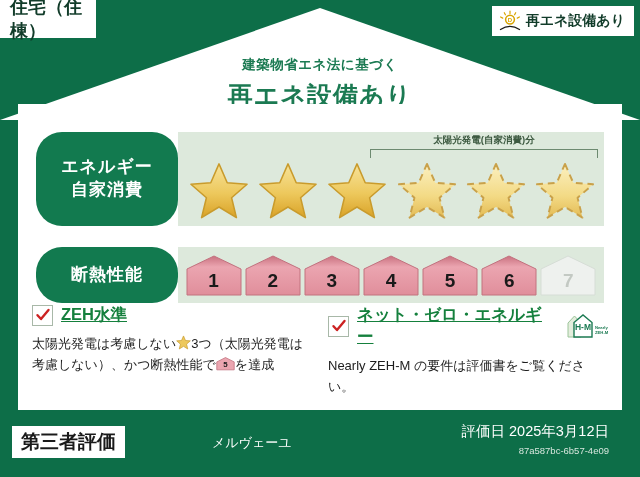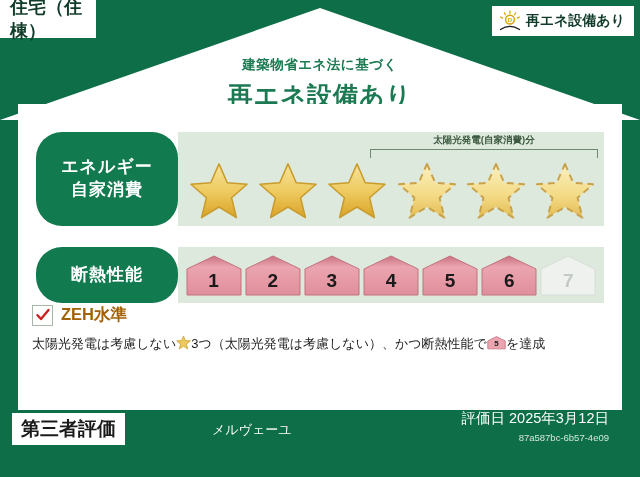--- a/index.html
+++ b/index.html
@@ -129,33 +129,34 @@
     display: flex; align-items: center; gap: 8px;
     margin-bottom: 7px;
   }
   .chk {
     width: 21px; height: 21px; flex: 0 0 auto;
     border: 1.5px solid #a8b8a8; background: #fff;
     display: flex; align-items: center; justify-content: center;
   }
   .chk svg { width: 16px; height: 16px; }
   .crit-title {
-    font-size: 16.5px; font-weight: bold; color: #a16207;
+    font-size: 16.5px; font-weight: bold; color: #15803d;
     letter-spacing: 0px;
+    text-decoration: underline;
   }
   .zehm-logo { width: 42px; height: 26px; margin-left: 2px; flex:0 0 auto;}
   .crit-body {
     font-size: 13px; line-height: 1.62; color: #1d1d1d;
     letter-spacing: 0px;
   }
   .inline-star { display:inline-block; width:15px; height:15px; vertical-align:-2px; }
   .inline-house { display:inline-block; width:19px; height:15px; vertical-align:-2px; }
   
   .footer {
-    position: absolute; left: 0; bottom: 16px; width: 623px; height: 62px;
+    position: absolute; left: 0; bottom: 3px; width: 623px; height: 62px;
   }
   .bels-box {
     position: absolute; left: 12px; top: 14px;
     height: 32px; background: #ffffff;
     display: flex; align-items: center; gap: 7px;
     padding: 0 9px;
   }
   .bels-jp { font-size: 19px; font-weight: bold; color: #1a1a1a; letter-spacing: 0px;}
   .bels-en { font-size: 21px; font-weight: bold; color: #158a4f; letter-spacing: -0.5px;}
   .bels-owner {
@@ -330,20 +331,38 @@
         <div class="crit-body">
           <span>太陽光発電は考慮しない</span><svg class="inline-star" viewBox="0 0 64 62">
               <polygon points="32,3 40.5,22.5 61,24 45,38 50,58.5 32,47.5 14,58.5 19,38 3,24 23.5,22.5" fill="#edc85c" stroke="#c99b2c" stroke-width="3"></polygon>
             </svg><span>3つ（太陽光発電は考慮しない）、かつ断熱性能で</span><svg class="inline-house" viewBox="0 0 24 18">
               <polygon points="1,17 1,7 12,1.5 23,7 23,17" fill="#eba5b0" stroke="#c2727f" stroke-width="1"></polygon>
               <text x="12" y="14" font-size="10" font-weight="bold" fill="#1a1a1a" text-anchor="middle" font-family="Liberation Sans, sans-serif">5</text>
             </svg><span>を達成</span>
         </div>
       </div>
 
+      <div class="crit">
+        <div class="crit-head">
+          <span class="chk">
+            <svg viewBox="0 0 16 16">
+              <path d="M2.5 8.2 L6 12 L13.5 3" fill="none" stroke="#cc2222" stroke-width="2.4" stroke-linecap="round" stroke-linejoin="round"></path>
+            </svg>
+          </span>
+          <span class="crit-title">ネット・ゼロ・エネルギー</span>
+          <svg class="zehm-logo" viewBox="0 0 42 26">
+            <path d="M2,24 L2,10 L8.5,3 L15,10 L15,24 Z" fill="#e4eedd" stroke="#9cc49a" stroke-width="1"></path>
+            <path d="M8,24 L8,9.5 L17,2 L26,9.5 L26,24 Z" fill="#ffffff" stroke="#1b7a52" stroke-width="1.4"></path>
+            <text x="17" y="17" font-size="8.5" font-weight="bold" fill="#1b7a52" text-anchor="middle" font-family="Liberation Sans, sans-serif">H-M</text>
+            <text x="29" y="16" font-size="4.2" font-weight="bold" fill="#1b7a52" font-family="Liberation Sans, sans-serif">Nearly</text>
+            <text x="29" y="21" font-size="4.2" font-weight="bold" fill="#1b7a52" font-family="Liberation Sans, sans-serif">ZEH-M</text>
+          </svg>
+        </div>
+        <div class="crit-body">Nearly ZEH-M の要件は評価書をご覧ください。</div>
+      </div>
 
     </div>
 
   </div>
 
   <div class="footer">
     <div class="bels-box">
       <span class="bels-jp">第三者評価</span>
     </div>
     <div class="bels-owner">メルヴェーユ</div>

